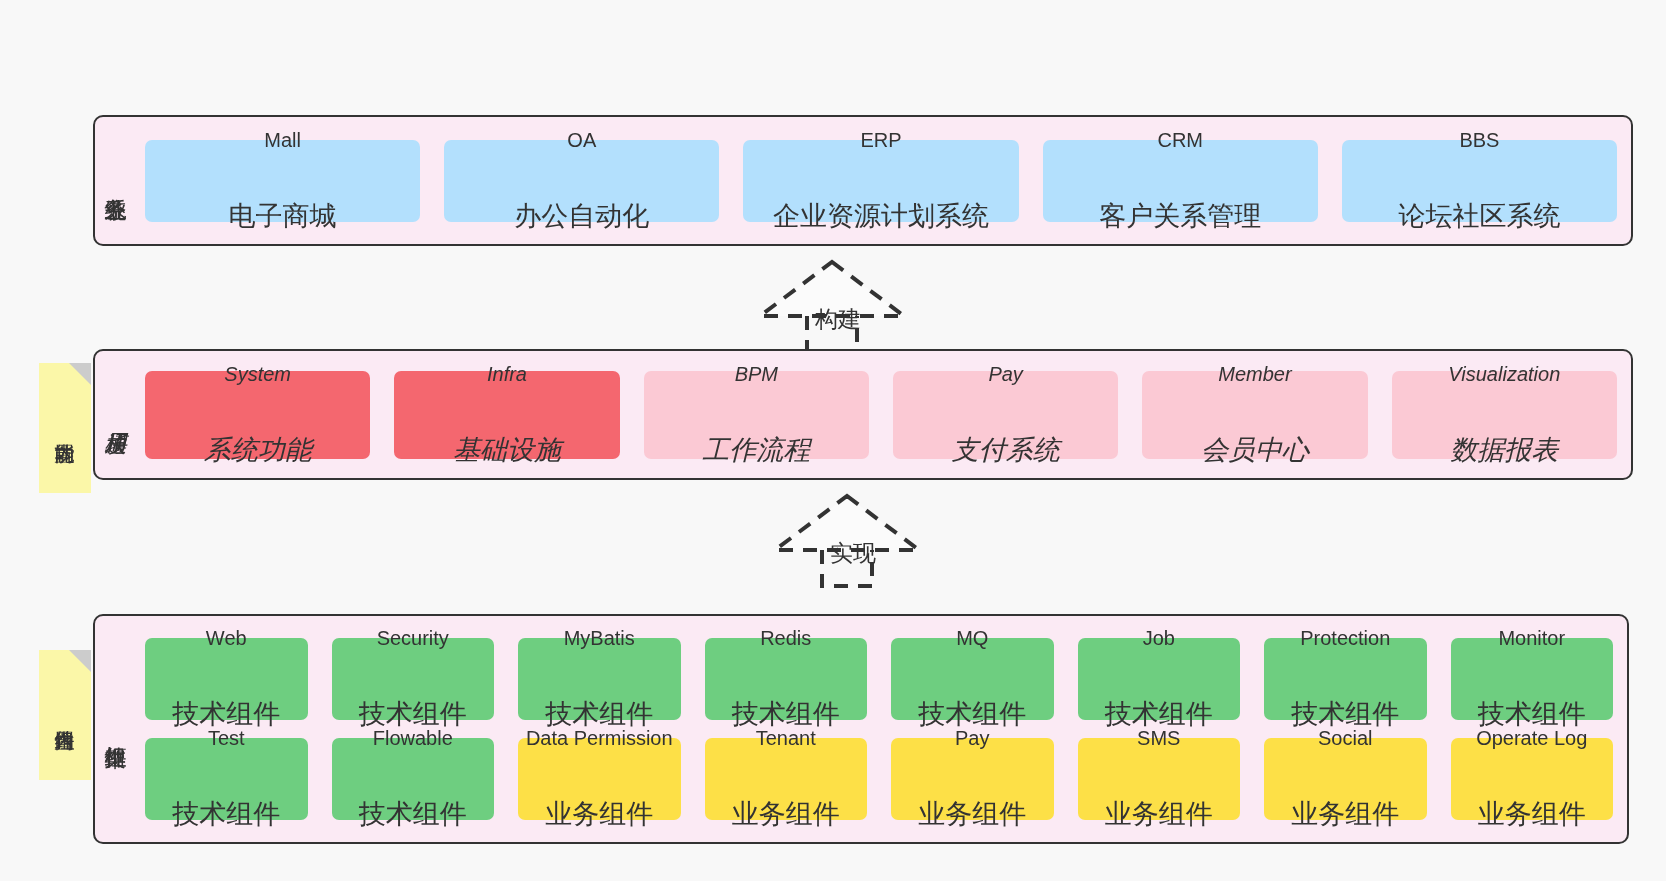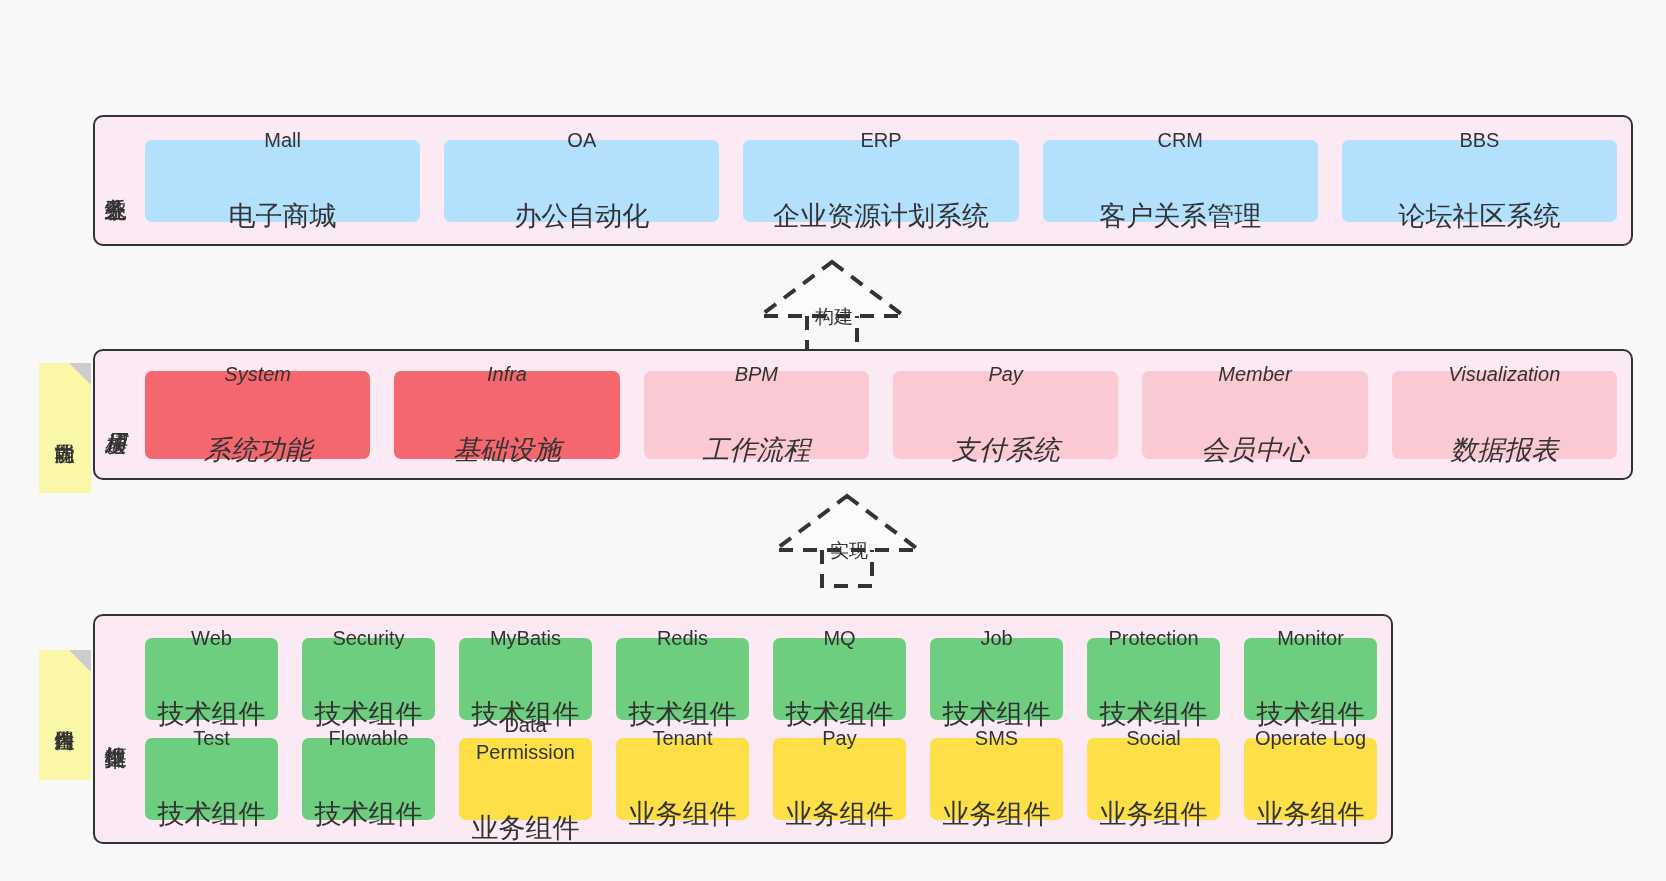--- a/index.html
+++ b/index.html
@@ -105,21 +105,21 @@
     top:0;right:0;
     width:0;height:0;
     border-top:22px solid #cccccc;
     border-left:22px solid transparent;
   }
 
   
   .genarrow{position:absolute;}
   .genarrow .lbl{
     position:absolute;
-    font-size:19px;
+    font-size:23px;
     color:#333;
     white-space:nowrap;
     user-select:none;
   }
 </style>
 </head>
 <body>
 
 <div class="canvas">
 
@@ -216,21 +216,21 @@
       <path d="M 50 58 L 50 94 L 100 94 L 100 58" fill="none" stroke="#333333" stroke-width="4" stroke-dasharray="14 10" stroke-linecap="butt"></path>
     </svg>
     <span class="lbl" style="left:58px;top:46px;">实现</span>
   </div>
 
   <div class="note" style="left:39px;top:650px;width:52px;height:130px;">
     <span class="fold"></span>
     <span>内置组件</span>
   </div>
 
-  <div class="layer fw" style="left:93px;top:614px;width:1300px;height:230px;">
+  <div class="layer fw" style="left:93px;top:614px;width:1536px;height:230px;">
     <div class="layer-title">框架组件</div>
     <div class="layer-body">
 
       <div class="row">
         <div class="card tech">
           <div>Web</div>
           <div class="sub">技术组件</div>
         </div>
         <div class="card tech">
           <div>Security</div>

